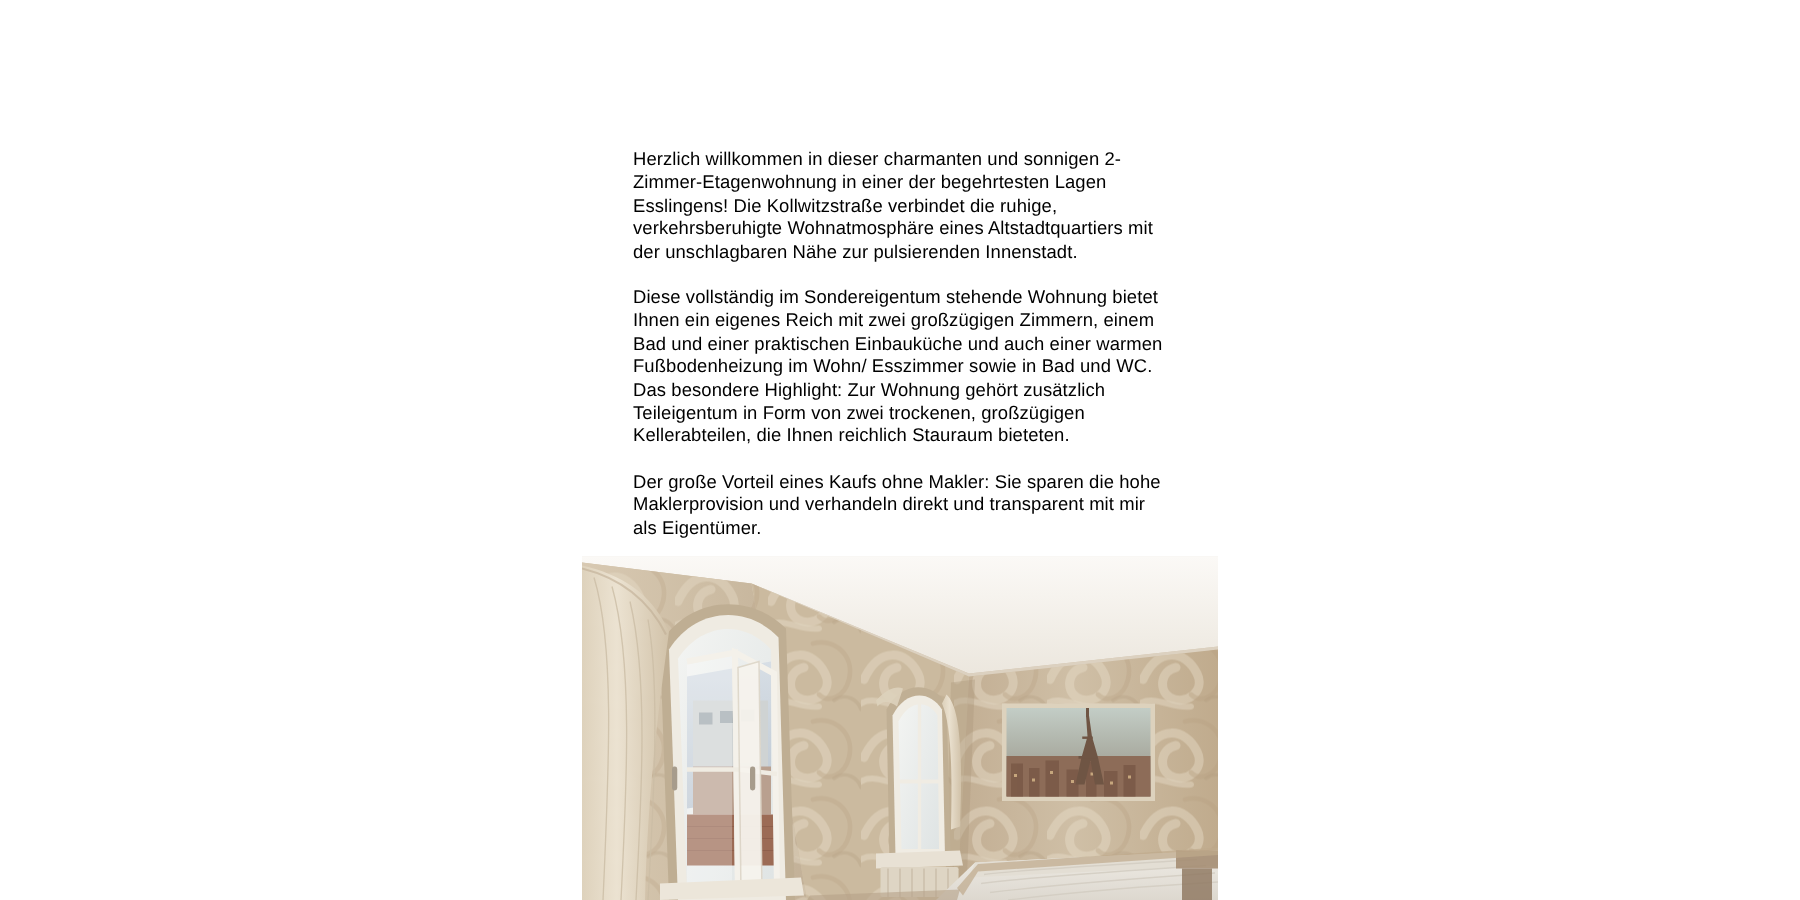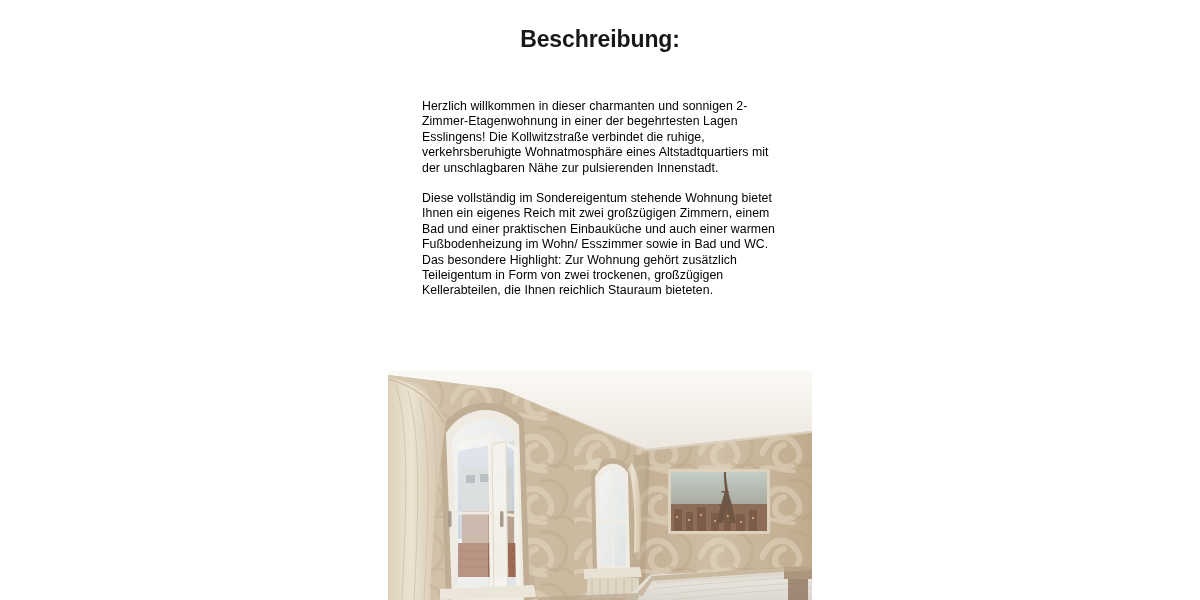--- a/index.html
+++ b/index.html
@@ -70,25 +70,25 @@
     display: block;
     width: 424px;
     height: 229px;
   }
 </style>
 </head>
 <body>
 
 <div class="page">
 
-  <h1 class="page-title">Beschreibung:</h1>
 
   <div class="description-block">
     <p class="description-paragraph">Herzlich willkommen in dieser charmanten und sonnigen 2-Zimmer-Etagenwohnung in einer der begehrtesten Lagen Esslingens! Die Kollwitzstraße verbindet die ruhige, verkehrsberuhigte Wohnatmosphäre eines Altstadtquartiers mit der unschlagbaren Nähe zur pulsierenden Innenstadt.</p>
     <p class="description-paragraph">Diese vollständig im Sondereigentum stehende Wohnung bietet Ihnen ein eigenes Reich mit zwei großzügigen Zimmern, einem Bad und einer praktischen Einbauküche und auch einer warmen Fußbodenheizung im Wohn/ Esszimmer sowie in Bad und WC. Das besondere Highlight: Zur Wohnung gehört zusätzlich Teileigentum in Form von zwei trockenen, großzügigen Kellerabteilen, die Ihnen reichlich Stauraum bieteten.</p>
+    <p class="description-paragraph">Der große Vorteil eines Kaufs ohne Makler: Sie sparen die hohe Maklerprovision und verhandeln direkt und transparent mit mir als Eigentümer.</p>
   </div>
 
   <div class="listing-photo">
     <svg viewBox="0 0 424 229" preserveAspectRatio="none">
       <defs>
         <linearGradient id="ceilGrad" x1="0" y1="0" x2="0" y2="1">
           <stop offset="0%" stop-color="#fbf9f6"></stop>
           <stop offset="100%" stop-color="#ece7de"></stop>
         </linearGradient>
         <linearGradient id="wallLeftGrad" x1="0" y1="0" x2="1" y2="0">

